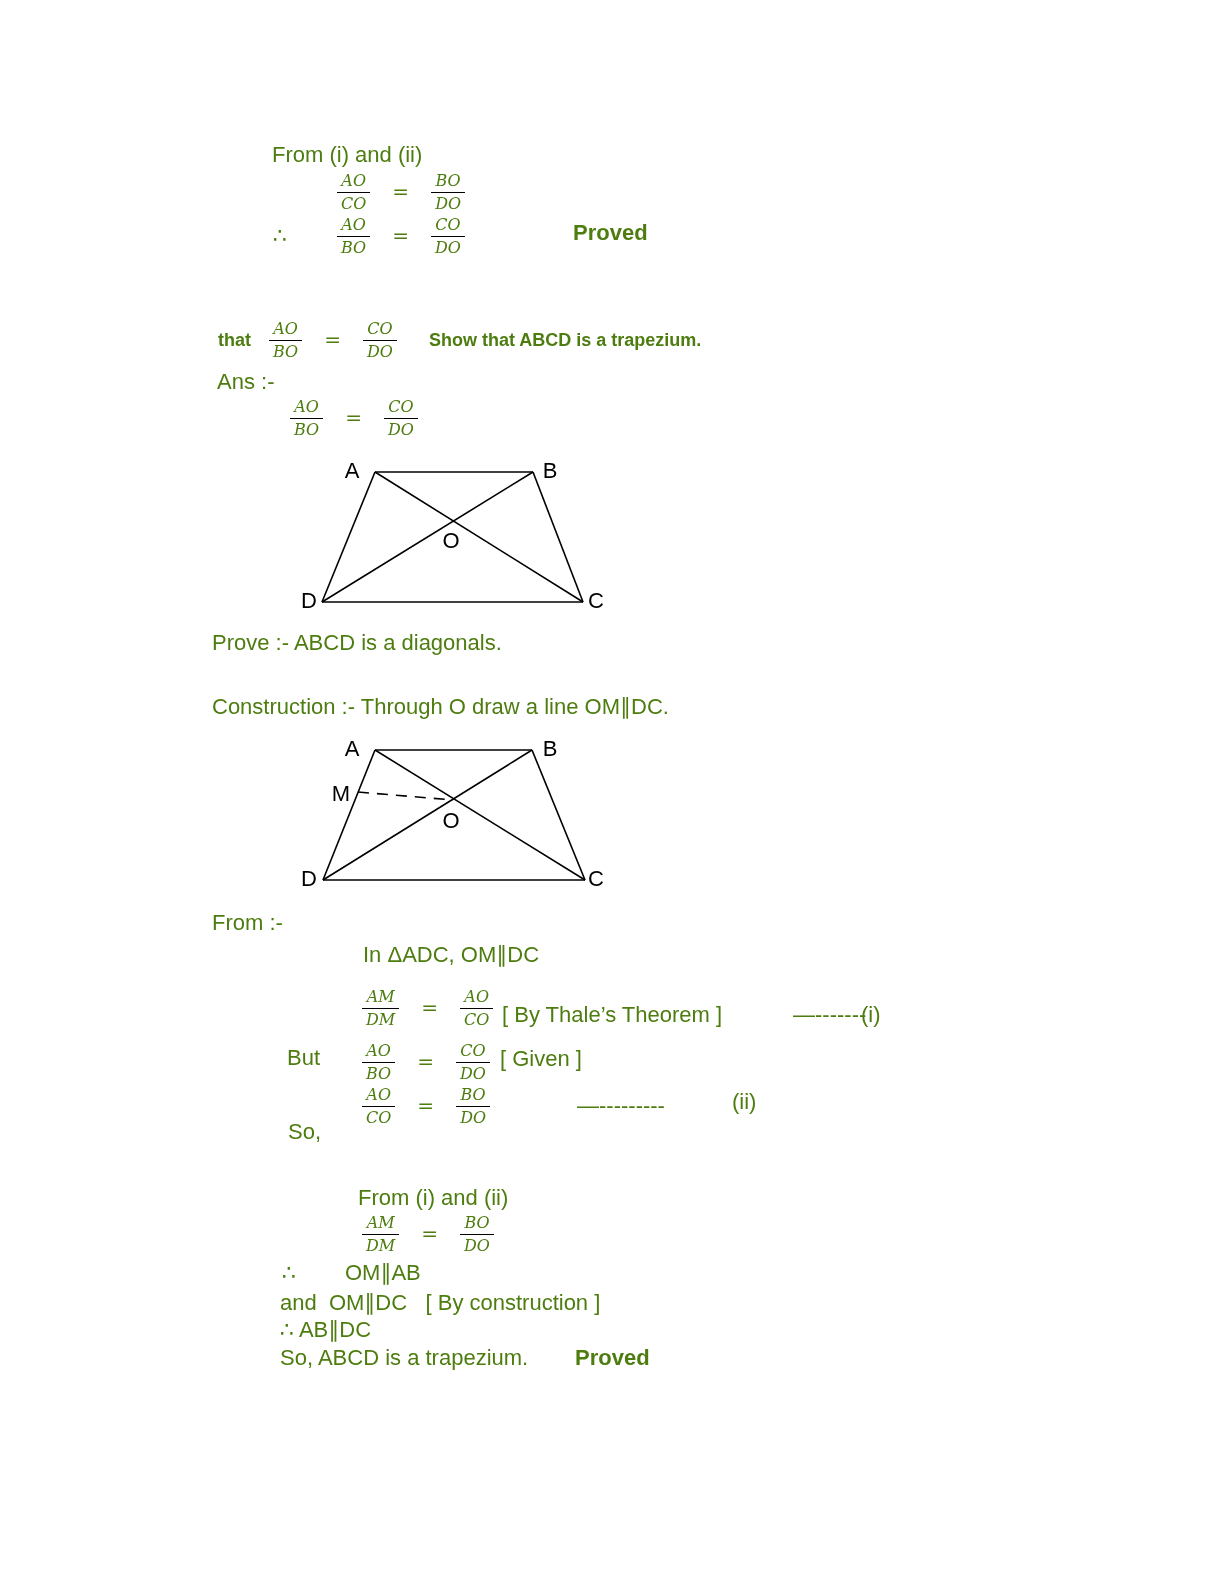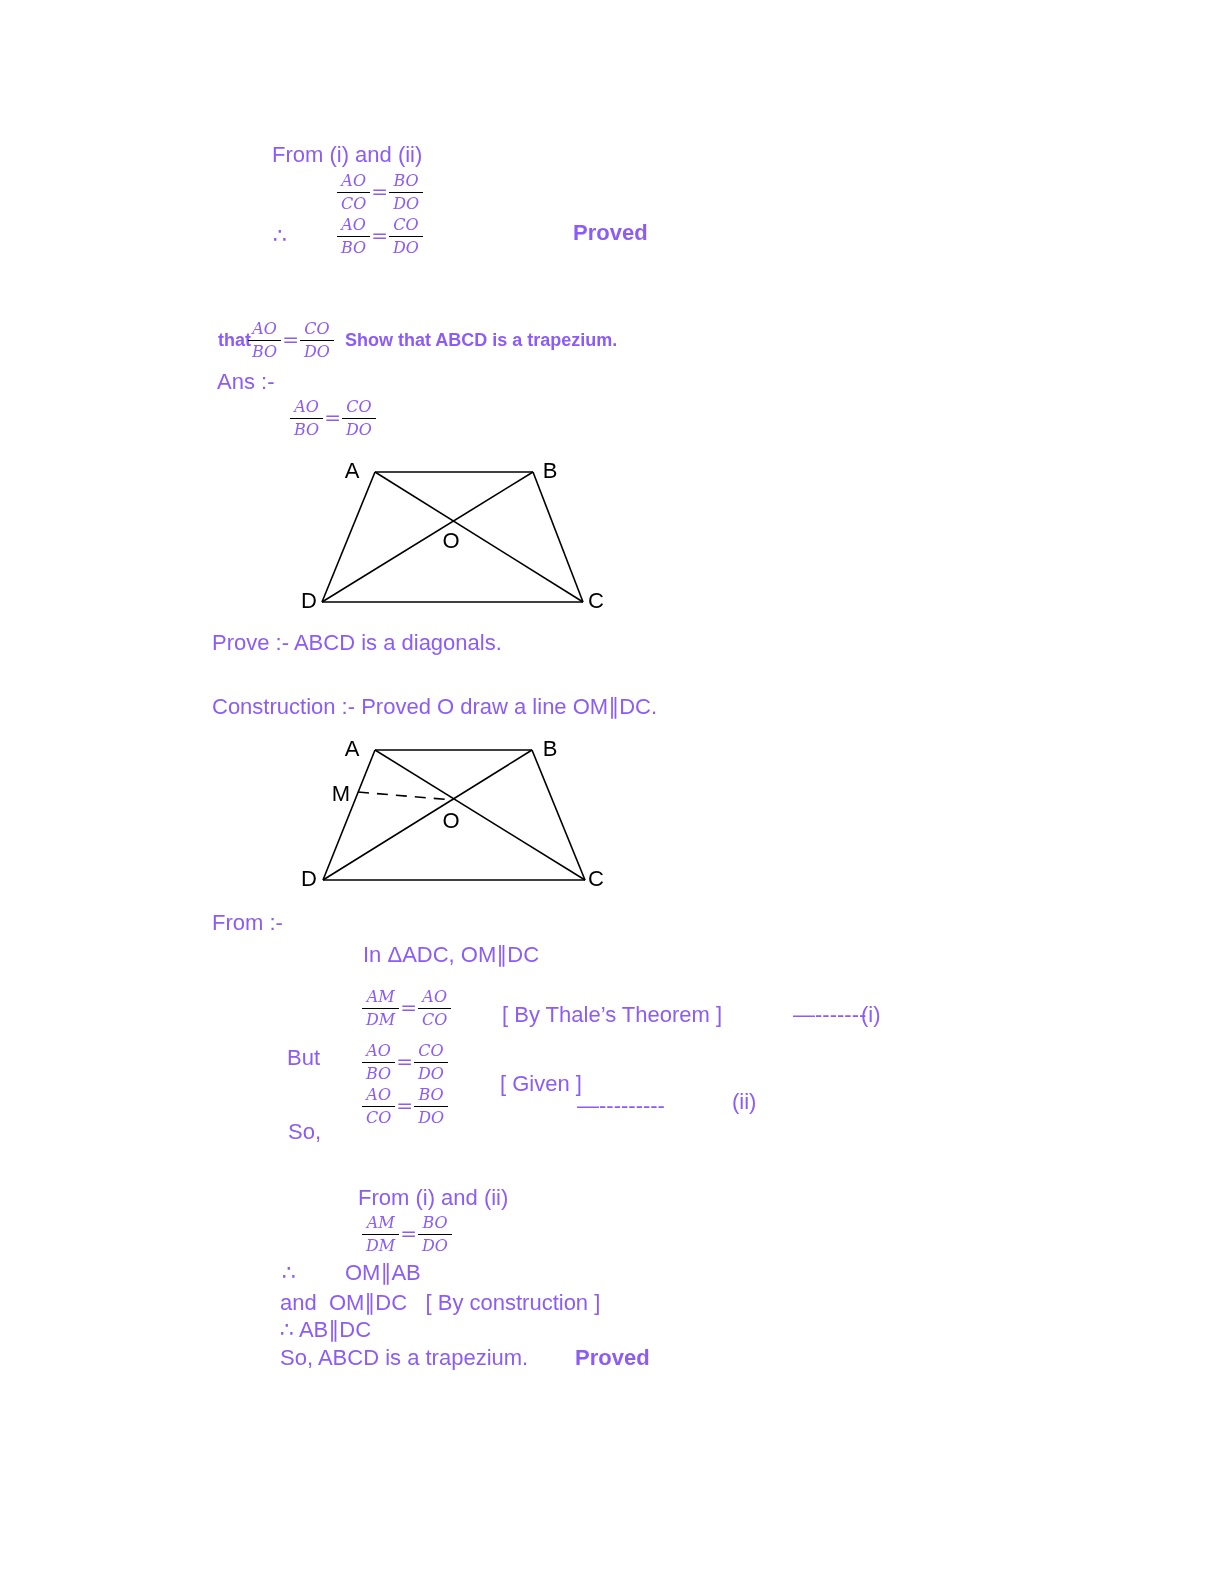--- a/index.html
+++ b/index.html
@@ -1,41 +1,41 @@
 <!DOCTYPE html>
 <html><head>
 <meta charset="utf-8">
 <style>
   html,body{margin:0;padding:0;background:#ffffff;}
   .page{
     position:relative;
     width:1224px;
     height:1584px;
     background:#ffffff;
-    color:#8b5cf6;
+    color:#4d7c0f;
     font-family:"Liberation Sans","DejaVu Sans",sans-serif;
     overflow:hidden;
   }
   .t{
     position:absolute;
     font-size:22px;
     line-height:1.1;
     white-space:pre;
   }
   .b{font-weight:bold;}
   .proved{
     font-weight:bold;
     text-decoration-thickness:2px;
     text-underline-offset:4px;
   }
   .eqrow{
     position:absolute;
     display:flex;
     align-items:center;
-    gap:1px;
+    gap:22px;
     height:44px;
   }
   .frac{
     display:inline-block;
     text-align:center;
     font-family:"DejaVu Serif","Liberation Serif",serif;
     font-style:italic;
     font-size:16px;
   }
   .frac .nu{
@@ -135,21 +135,21 @@
     <line x1="238" y1="22" x2="27" y2="152"></line>
     <text x="57" y="28" text-anchor="middle">A</text>
     <text x="255" y="28" text-anchor="middle">B</text>
     <text x="14" y="158" text-anchor="middle">D</text>
     <text x="301" y="158" text-anchor="middle">C</text>
     <text x="156" y="98" text-anchor="middle">O</text>
   </svg>
 
   <div class="t" style="left:212px;top:631px">Prove :- ABCD is a diagonals.</div>
 
-  <div class="t" style="left:212px;top:695px">Construction :- Proved O draw a line OM∥DC.</div>
+  <div class="t" style="left:212px;top:695px">Construction :- Through O draw a line OM∥DC.</div>
 
   <svg style="left:295px;top:728px" width="320" height="165" viewBox="0 0 320 165">
     <line x1="80" y1="22" x2="237" y2="22"></line>
     <line x1="80" y1="22" x2="28" y2="152"></line>
     <line x1="237" y1="22" x2="290" y2="152"></line>
     <line x1="28" y1="152" x2="290" y2="152"></line>
     <line x1="80" y1="22" x2="290" y2="152"></line>
     <line x1="237" y1="22" x2="28" y2="152"></line>
     <line x1="63" y1="64" x2="158" y2="72" stroke-dasharray="11 8"></line>
     <text x="57" y="28" text-anchor="middle">A</text>
@@ -184,21 +184,21 @@
     <span class="frac">
       <span class="nu">AO</span>
       <span class="de">BO</span>
     </span>
     <span class="eqs">=</span>
     <span class="frac">
       <span class="nu">CO</span>
       <span class="de">DO</span>
     </span>
   </div>
-  <div class="t" style="left:500px;top:1072px">[ Given ]</div>
+  <div class="t" style="left:500px;top:1047px">[ Given ]</div>
 
   <div class="t" style="left:288px;top:1120px">So,</div>
   <div class="eqrow" style="left:362px;top:1084px">
     <span class="frac">
       <span class="nu">AO</span>
       <span class="de">CO</span>
     </span>
     <span class="eqs">=</span>
     <span class="frac">
       <span class="nu">BO</span>

